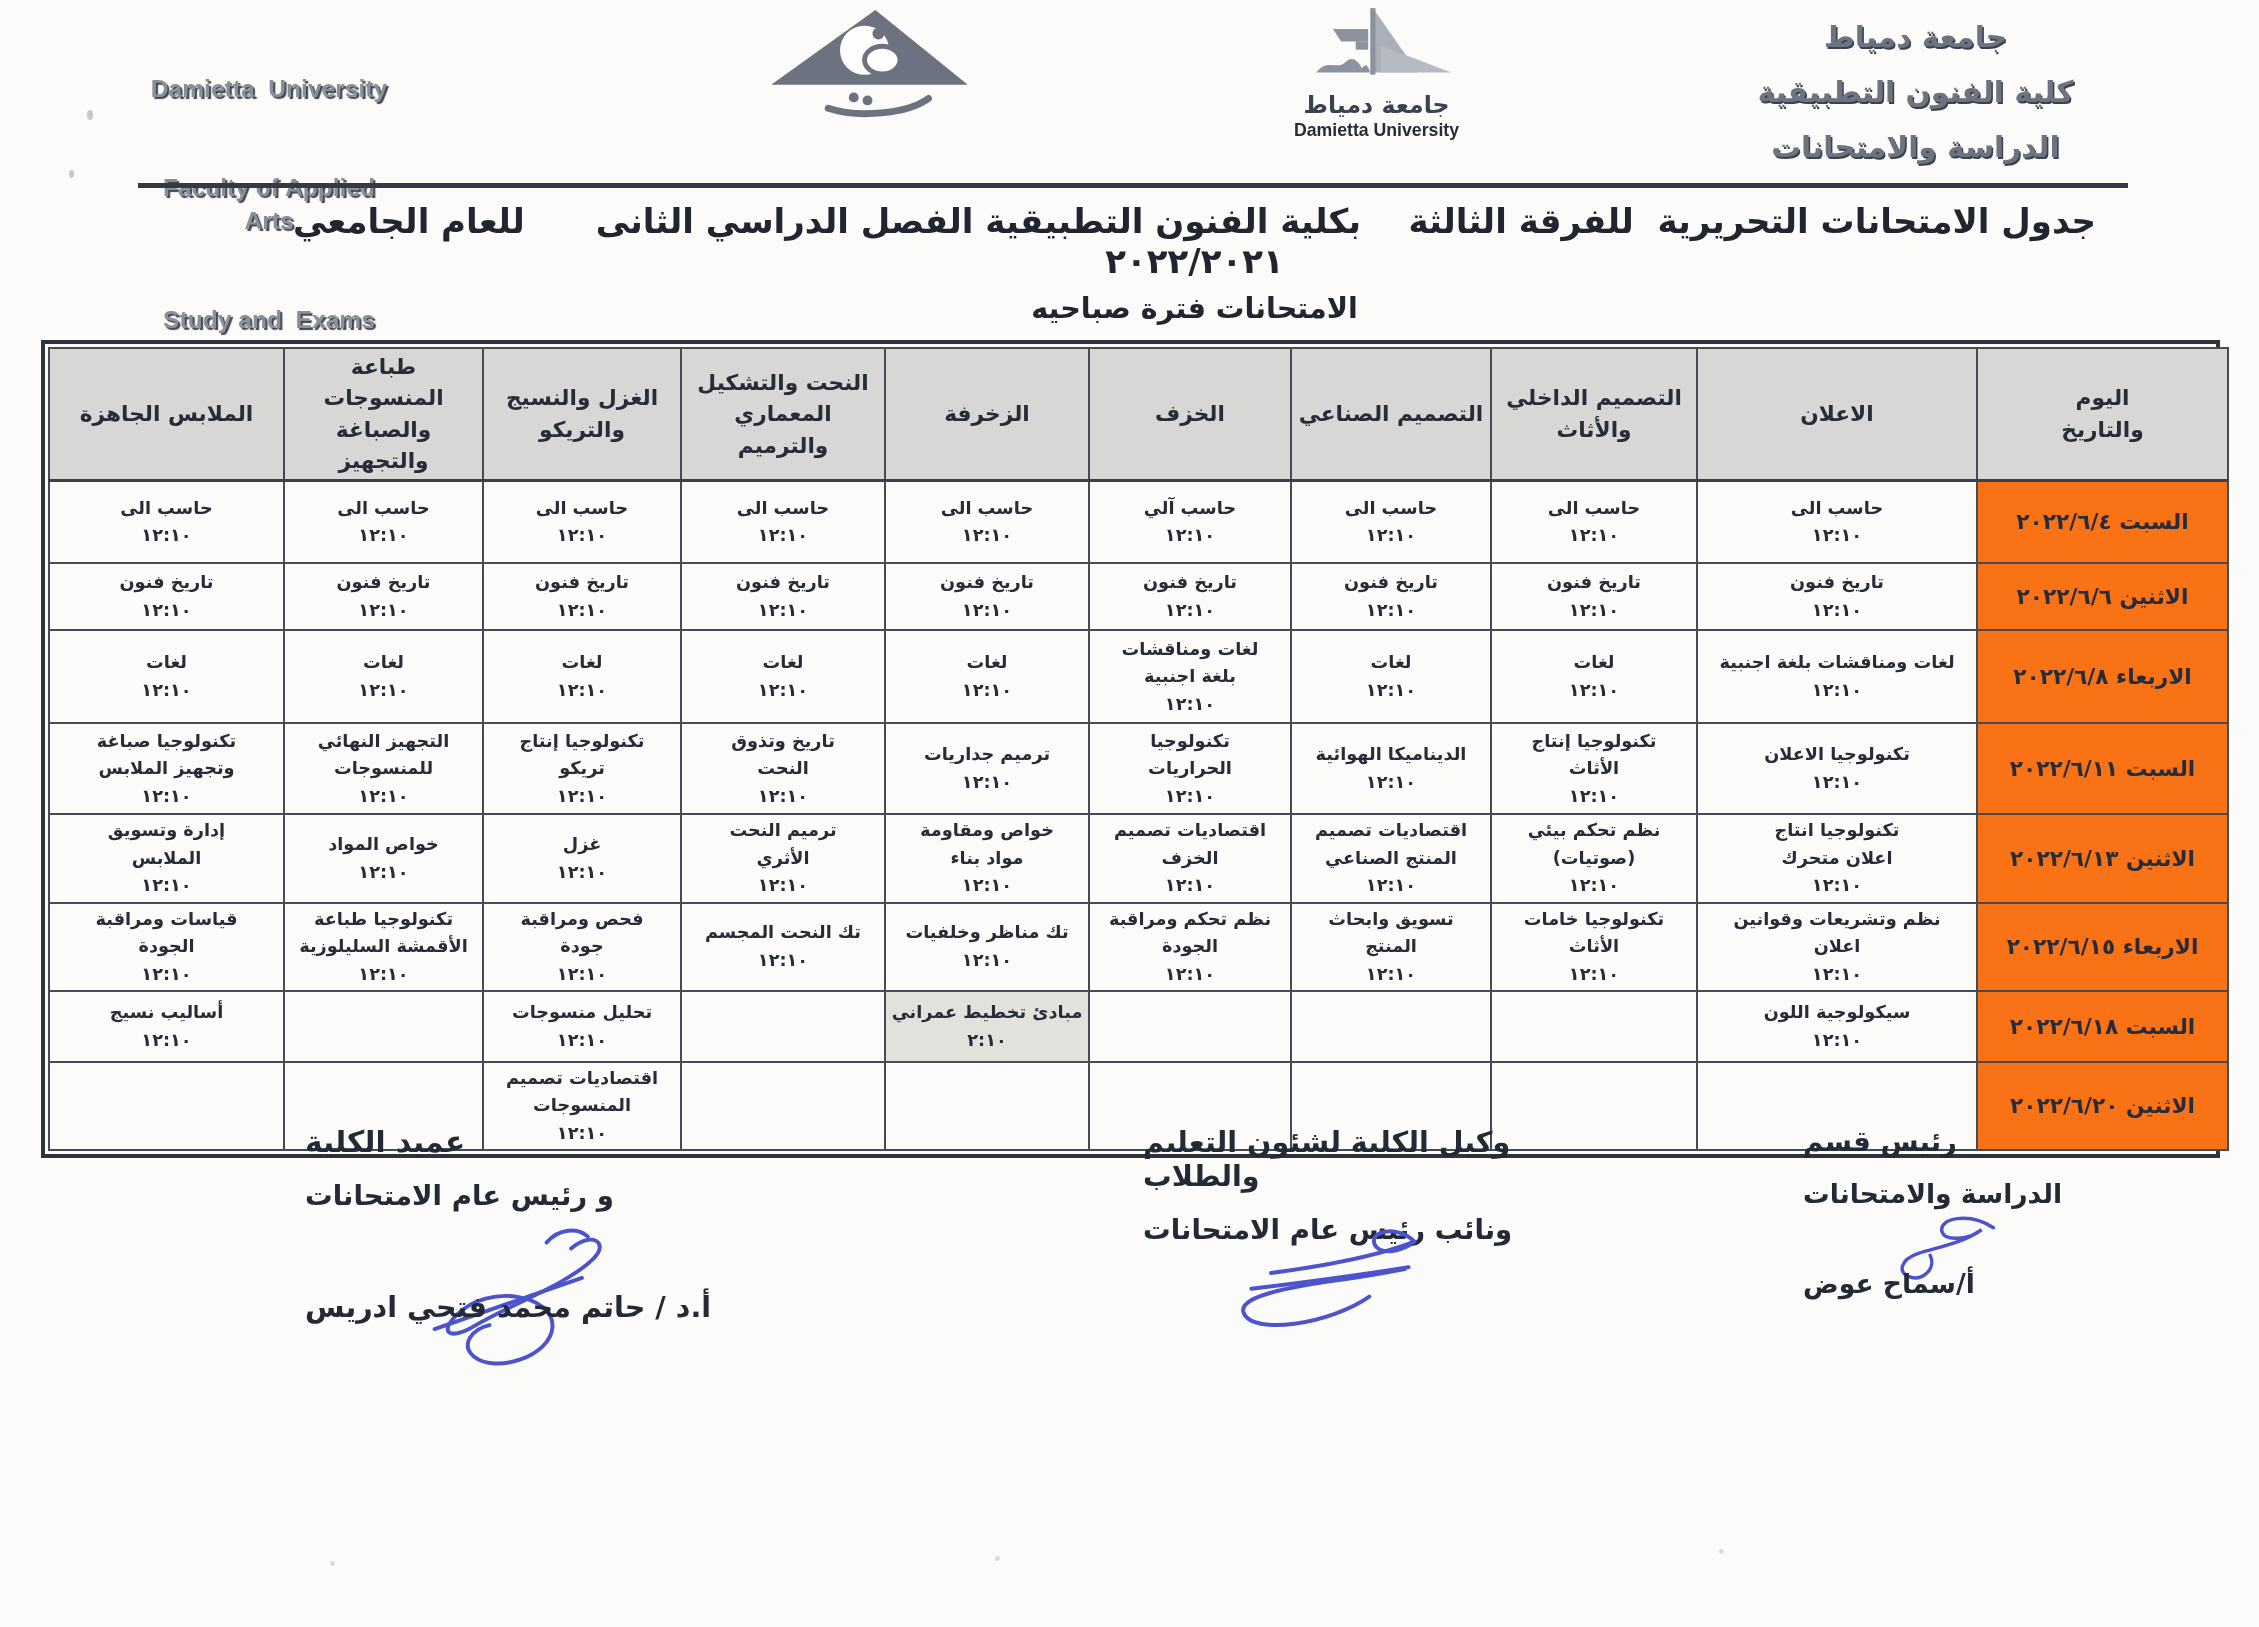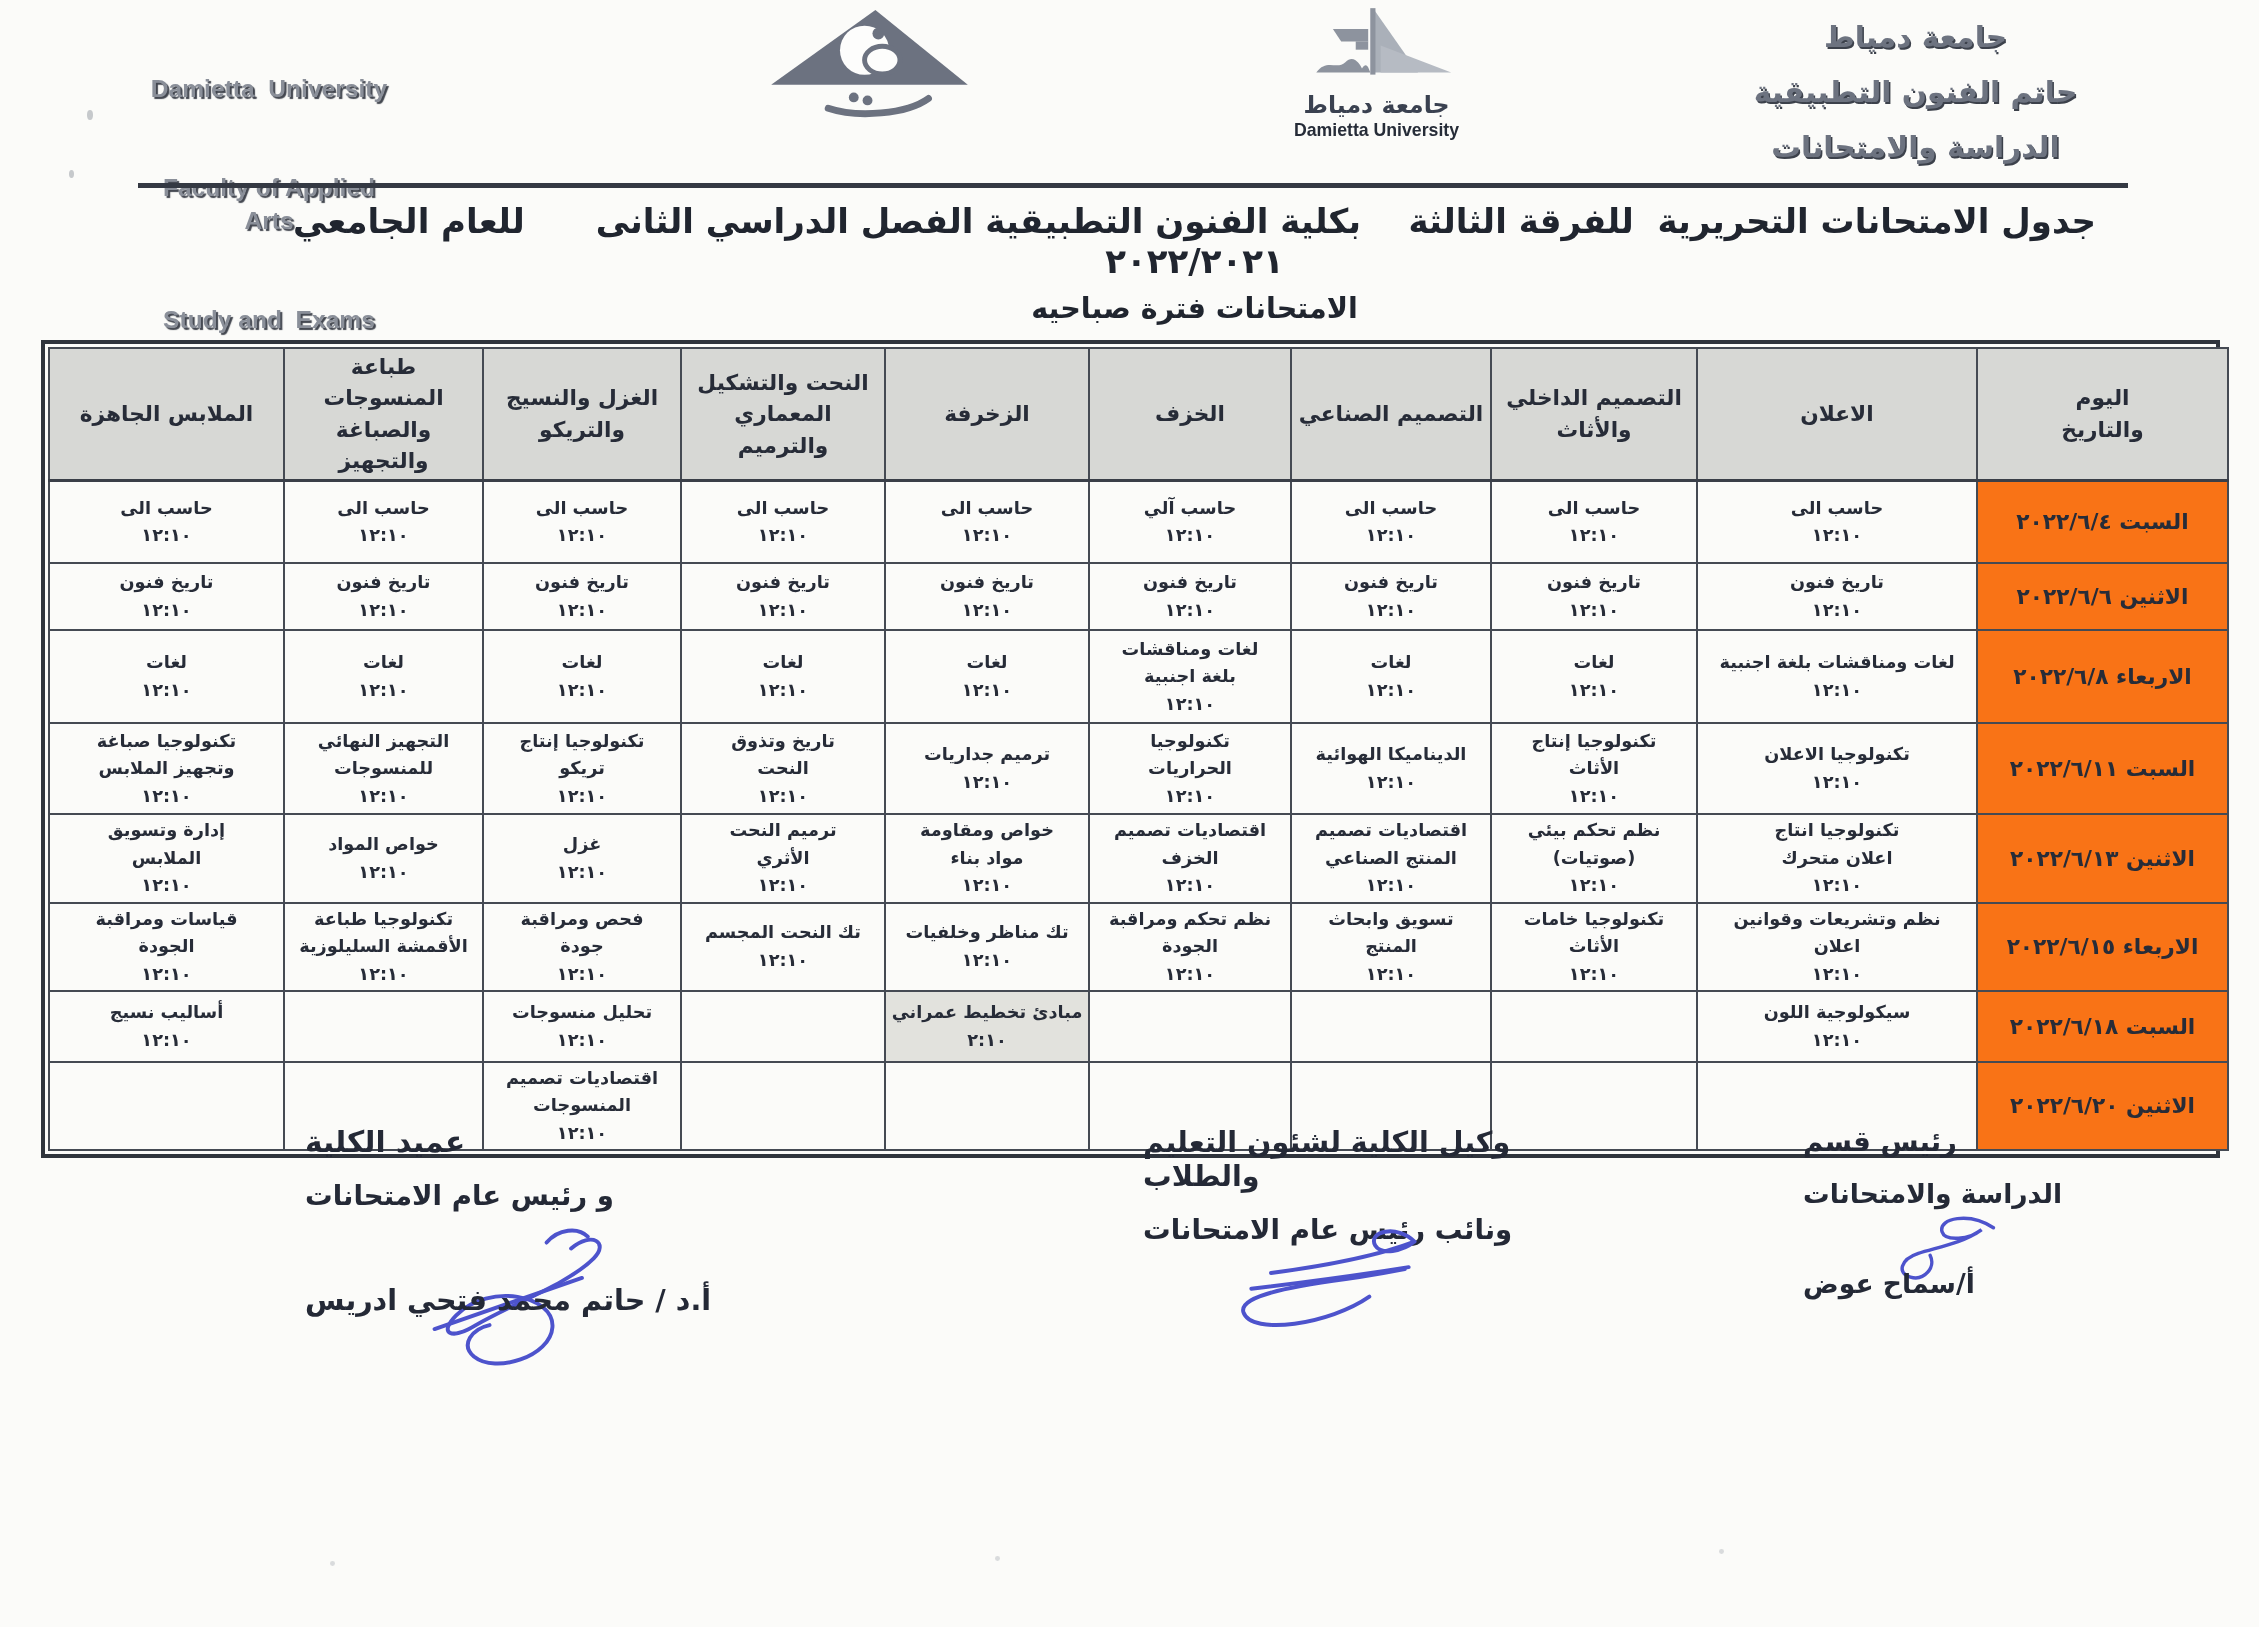--- a/index.html
+++ b/index.html
@@ -43,21 +43,21 @@
   table.exams td.date { background:#f97316; font-size:21.7px; }
   table.exams td.shaded { background:#e2e2dd; }
   
   .sig { position:absolute; text-align:left; font-weight:bold; color:#242936; }
   .sig .l1 { font-size:29.6px; }
   .sig .l2 { font-size:27.6px; margin-top:19.7px; }
   .sig svg { position:absolute; }
   .sig .name { position:absolute; width:100%; font-size:28.6px; }
   .sig-left  { left:305px;  top:1125px; width:424px; }
   .sig-left svg  { left:94px; top:94px;  width:246px; height:167px; }
-  .sig-left .name { left:0; top:158px; }
+  .sig-left .name { left:0; top:165px; }
   .sig-mid   { left:1143px; top:1125px; width:374px; }
   .sig-mid svg   { left:69px; top:87px;  width:236px; height:128px; }
   .sig-right { left:1803px; top:1125px; width:276px; }
   .sig-right svg { left:64px; top:79px;  width:158px; height:89px;  }
   .sig-right .name { left:0; top:143px; font-size:26.6px; }
   
   .speck { position:absolute; background:#9aa0a8; border-radius:50%; opacity:.55; }
 </style>
 </head>
 <body>
@@ -90,21 +90,21 @@
       <rect x="60" y="36" width="12" height="8" fill="#8d939e"></rect>
       <path d="M22,66 C32,52 42,64 50,56 C58,48 64,58 66,62 C70,56 72,60 74,66 Z" fill="#8d939e"></path>
     </svg>
   </span>
   <div class="cap-ar">جامعة دمياط</div>
   <div class="cap-en">Damietta University</div>
 </div>
 
 <div class="ar-block" dir="rtl">
   <div>جامعة دمياط</div>
-  <div>حاتم الفنون التطبيقية</div>
+  <div>كلية الفنون التطبيقية</div>
   <div>الدراسة والامتحانات</div>
 </div>
 
 <div class="divider"></div>
 
 <div class="title" dir="rtl">
   <div class="t1">جدول الامتحانات التحريرية  للفرقة الثالثة    بكلية الفنون التطبيقية الفصل الدراسي الثانى      للعام الجامعي  ٢٠٢٢/٢٠٢١</div>
   <div class="t2">الامتحانات فترة صباحيه</div>
 </div>
 

